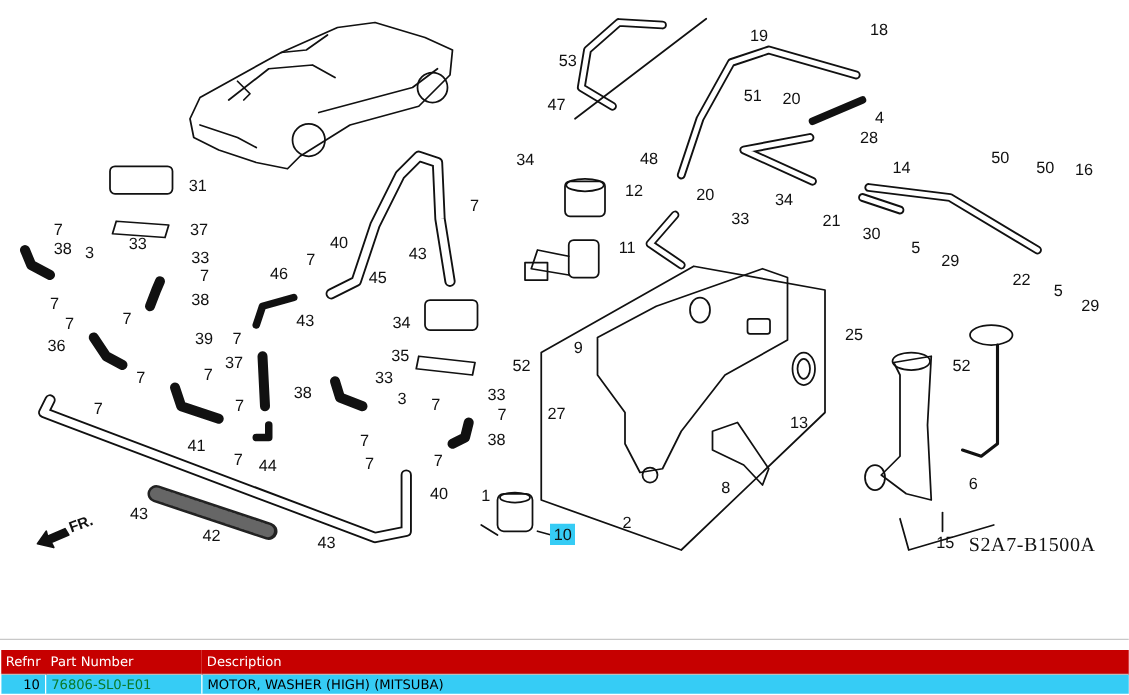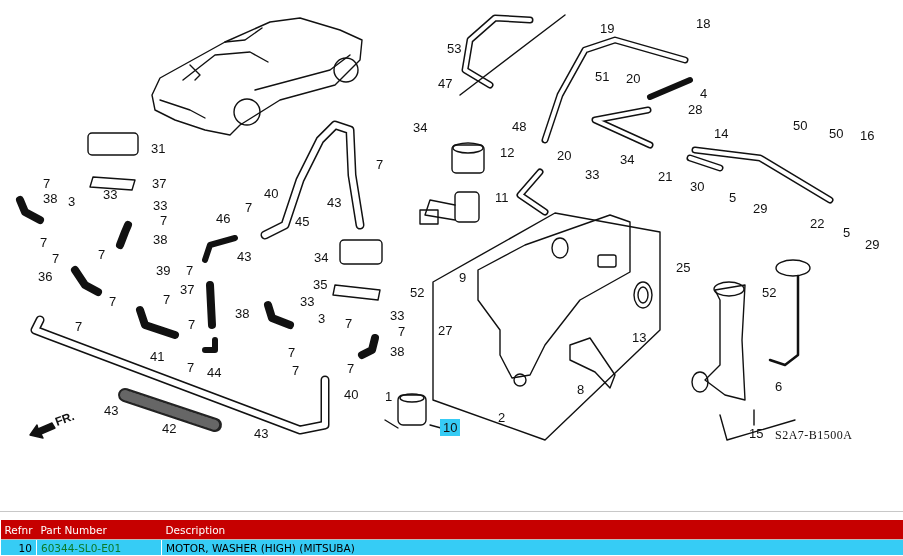--- a/index.html
+++ b/index.html
@@ -1,21 +1,21 @@
 <!DOCTYPE html>
 <html><head>
 <meta charset="utf-8">
 <style>
   html, body { margin:0; padding:0; background:#fff; }
   body { width:903px; height:556px; position:relative; overflow:hidden; font-family:"DejaVu Sans", sans-serif; }
   #diagram { position:absolute; left:0; top:0; width:903px; height:510px; }
   #diagram svg { position:absolute; left:0; top:0; }
   .lbl { position:absolute; font-family:"Liberation Sans", sans-serif; font-size:13px; color:#111; line-height:1; white-space:nowrap; }
   .lbl.hl { background:#36ccf5; padding:2px 3px 2px 3px; }
-  .code { position:absolute; font-family:"Liberation Serif", serif; font-size:12px; color:#111; letter-spacing:0.5px; }
+  .code { position:absolute; font-family:"Liberation Serif", serif; font-size:16px; color:#111; letter-spacing:0.5px; }
   .divider { position:absolute; left:0; top:511px; width:903px; height:1px; background:#c8c8c8; }
   table.parts { position:absolute; left:0; top:520px; width:903px; border-collapse:collapse; font-family:"DejaVu Sans", sans-serif; font-size:10.5px; }
   table.parts th { background:#c60000; color:#fff; font-weight:normal; text-align:left; height:19px; padding:0 4px; }
   table.parts td { background:#36ccf5; height:15px; padding:0 4px; border-top:1px solid #bbb; border-left:1px solid #fff; }
   .pn { color:#0a7a2a; }
   .ref { text-align:right; }
 </style>
 </head>
 <body>
 
@@ -211,17 +211,17 @@
   <thead>
     <tr>
       <th style="width:27px">Refnr</th>
       <th style="width:117px">Part Number</th>
       <th>Description</th>
     </tr>
   </thead>
   <tbody>
     <tr>
       <td class="ref">10</td>
-      <td class="pn">60344-SL0-E01</td>
+      <td class="pn">76806-SL0-E01</td>
       <td>MOTOR, WASHER (HIGH) (MITSUBA)</td>
     </tr>
   </tbody>
 </table>
 
 </body></html>

